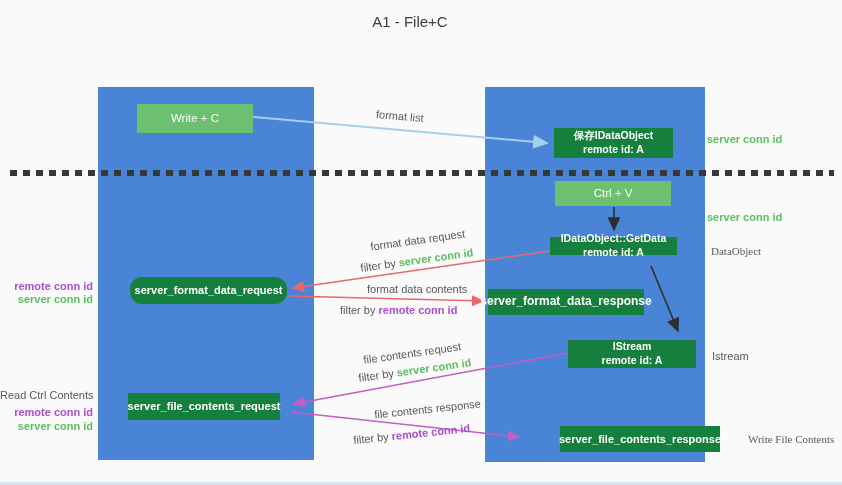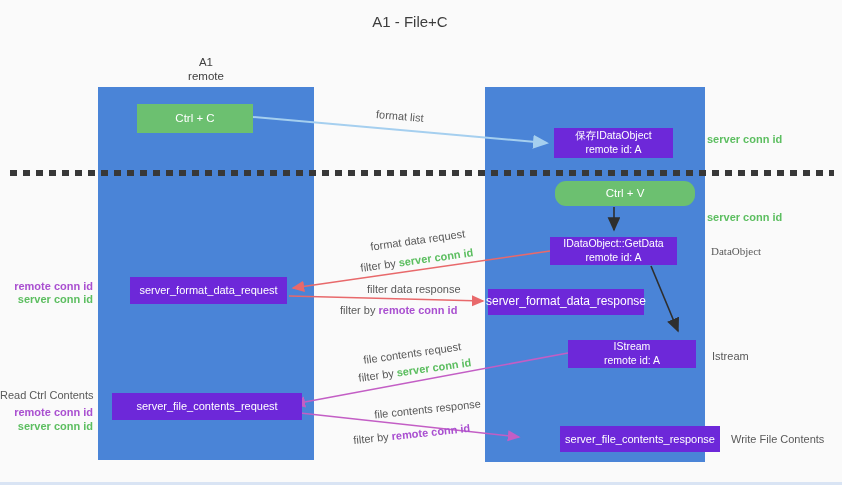--- a/index.html
+++ b/index.html
@@ -12,31 +12,31 @@
   .col-header.left{left:98px;top:55px;width:216px;}
   .col-header.right{left:485px;top:55px;width:220px;}
 
   .panel{position:absolute;background:#4a84d7;}
   .panel.left{left:98px;top:87px;width:216px;height:373px;}
   .panel.right{left:485px;top:87px;width:220px;height:375px;}
 
   .node{position:absolute;display:flex;flex-direction:column;align-items:center;justify-content:center;
         color:#ffffff;text-align:center;line-height:1.3;}
   .node.green{background:#6cc070;font-size:11.5px;}
-  .node.orange{background:#6d28d9;font-size:10.5px;}
+  .node.orange{background:#15803d;font-size:10.5px;font-weight:bold;}
   .node .l{display:block;}
 
   #ctrl-c{left:137px;top:104px;width:116px;height:29px;}
   #save-ido{left:554px;top:128px;width:119px;height:30px;}
-  #ctrl-v{left:555px;top:181px;width:140px;height:25px;border-radius:11px;}
-  #getdata{left:550px;top:237px;width:127px;height:28px;}
-  #fmt-req{left:130px;top:277px;width:157px;height:27px;font-size:11px;}
+  #ctrl-v{left:555px;top:181px;width:116px;height:25px;}
+  #getdata{left:550px;top:237px;width:127px;height:18px;}
+  #fmt-req{left:130px;top:277px;width:157px;height:27px;font-size:11px;border-radius:12px;}
   #fmt-res{left:488px;top:289px;width:156px;height:26px;font-size:12px;}
   #istream{left:568px;top:340px;width:128px;height:28px;}
-  #file-req{left:112px;top:393px;width:190px;height:27px;font-size:11px;align-items:center;}
+  #file-req{left:128px;top:393px;width:152px;height:27px;font-size:11px;align-items:center;}
   #file-res{left:524px;top:426px;width:160px;height:26px;font-size:11px;margin-left:36px;}
 
   .side{position:absolute;font-size:11px;color:#595959;white-space:nowrap;}
   .side.green{color:#5cbe60;font-weight:bold;}
   .side.purple{color:#a94fd0;font-weight:bold;}
   .side.right-align{width:93px;text-align:right;left:0;}
 
   .flow{position:absolute;font-size:11px;color:#595959;white-space:nowrap;transform-origin:center;}
   .flow .kw-green{color:#5cbe60;font-weight:bold;}
   .flow .kw-purple{color:#a94fd0;font-weight:bold;}
@@ -50,24 +50,20 @@
 </style>
 </head>
 <body>
 
 <div class="canvas">
 
   <div class="title">
     <div>A1 - File+C</div>
   </div>
 
-  <div class="col-header left">
-    <div>A1</div>
-    <div>remote</div>
-  </div>
 
   <div class="panel left"></div>
   <div class="panel right"></div>
 
   <div class="divider"></div>
 
   <svg class="arrows">
     <defs>
       <marker id="mblue" markerWidth="9" markerHeight="8" refX="7" refY="3.5" orient="auto">
         <path d="M0,0 L8,3.5 L0,7 z" fill="#a5cfef"></path>
@@ -85,21 +81,21 @@
     <line x1="253" y1="117" x2="547" y2="143" stroke="#a5cfef" stroke-width="2" marker-end="url(#mblue)"></line>
     <line x1="614" y1="207" x2="614" y2="230" stroke="#2e2e2e" stroke-width="1.6" marker-end="url(#mblk)"></line>
     <line x1="651" y1="266" x2="678" y2="331" stroke="#2e2e2e" stroke-width="1.6" marker-end="url(#mblk)"></line>
     <line x1="550" y1="251" x2="293" y2="288" stroke="#e8696b" stroke-width="1.6" marker-end="url(#mred)"></line>
     <line x1="289" y1="296" x2="483" y2="301" stroke="#e8696b" stroke-width="1.6" marker-end="url(#mred)"></line>
     <line x1="568" y1="353" x2="294" y2="404" stroke="#c35ec5" stroke-width="1.6" marker-end="url(#mmag)"></line>
     <line x1="291" y1="412" x2="519" y2="437" stroke="#c35ec5" stroke-width="1.6" marker-end="url(#mmag)"></line>
   </svg>
 
   <div id="ctrl-c" class="node green">
-    <span class="l">Ctrl + C</span>
+    <span class="l">Write + C</span>
   </div>
 
   <div id="save-ido" class="node orange">
     <span class="l">保存IDataObject</span>
     <span class="l">remote id: A</span>
   </div>
 
   <div id="ctrl-v" class="node green">
     <span class="l">Ctrl + V</span>
   </div>
@@ -127,36 +123,36 @@
   </div>
 
   <div id="file-res" class="node orange">
     <span class="l">server_file_contents_response</span>
   </div>
 
   <div class="side green" style="left:707px;top:133px;">server conn id</div>
   <div class="side green" style="left:707px;top:211px;">server conn id</div>
   <div class="side" style="left:711px;top:245px;font-family:Liberation Serif, serif;">DataObject</div>
   <div class="side" style="left:712px;top:350px;">Istream</div>
-  <div class="side" style="left:731px;top:433px;">Write File Contents</div>
+  <div class="side" style="left:748px;top:433px;font-family:Liberation Serif, serif;">Write File Contents</div>
 
   <div class="side purple right-align" style="top:280px;">remote conn id</div>
   <div class="side green right-align" style="top:293px;">server conn id</div>
   <div class="side right-align" style="top:389px;">Read Ctrl Contents</div>
   <div class="side purple right-align" style="top:406px;">remote conn id</div>
   <div class="side green right-align" style="top:420px;">server conn id</div>
 
   <div class="flow" style="left:376px;top:110px;transform:rotate(5deg);">format list</div>
 
   <div class="flow" style="left:370px;top:234px;transform:rotate(-8deg);">format data request</div>
   <div class="flow" style="left:360px;top:254px;transform:rotate(-8deg);">
     <span>filter by </span><span class="kw-green">server conn id</span>
   </div>
 
-  <div class="flow" style="left:367px;top:283px;">filter data response</div>
+  <div class="flow" style="left:367px;top:283px;">format data contents</div>
   <div class="flow" style="left:340px;top:304px;">
     <span>filter by </span><span class="kw-purple">remote conn id</span>
   </div>
 
   <div class="flow" style="left:363px;top:347px;transform:rotate(-8deg);">file contents request</div>
   <div class="flow" style="left:358px;top:364px;transform:rotate(-8deg);">
     <span>filter by </span><span class="kw-green">server conn id</span>
   </div>
 
   <div class="flow" style="left:374px;top:403px;transform:rotate(-6deg);">file contents response</div>

